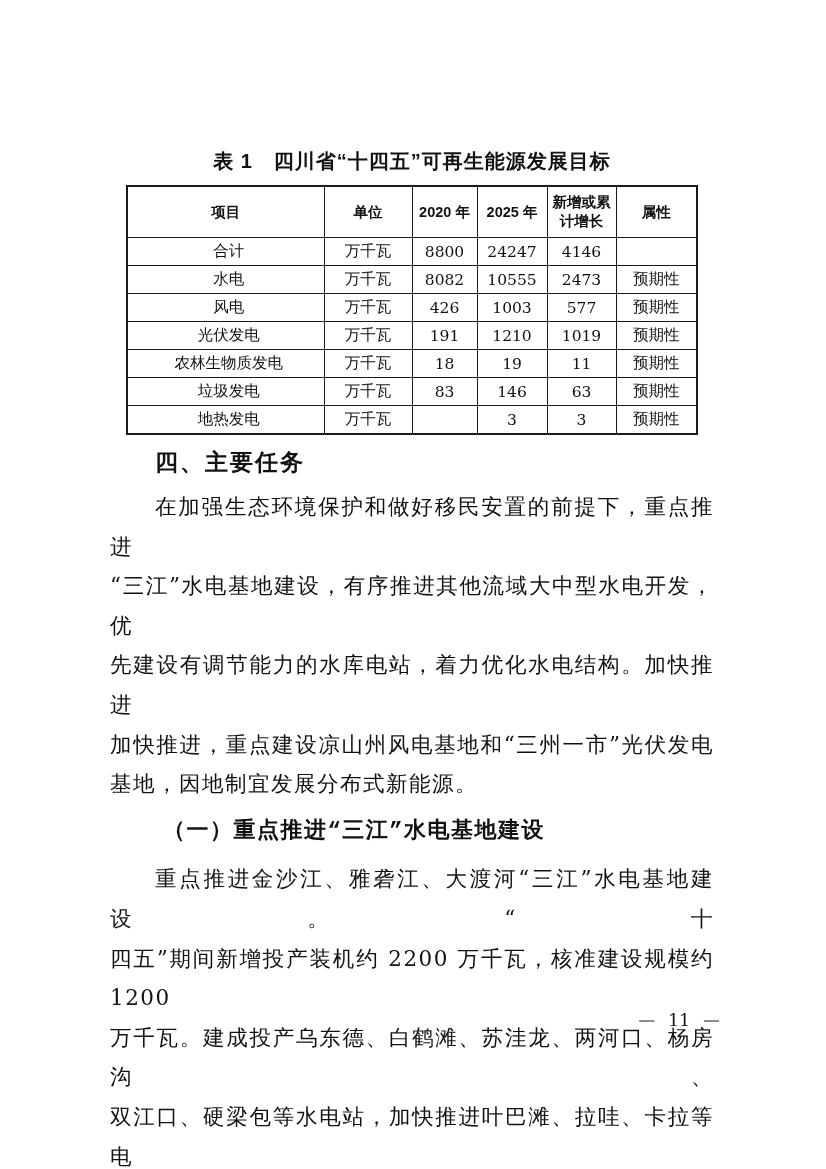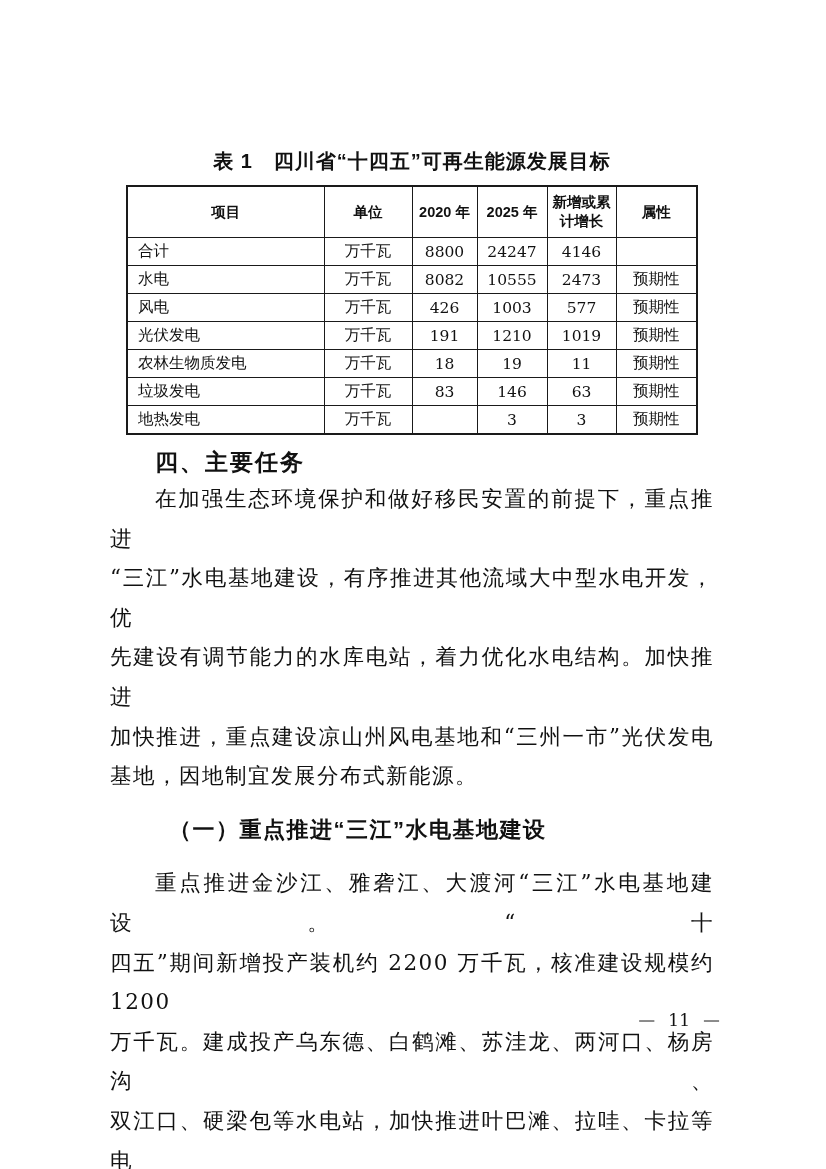--- a/index.html
+++ b/index.html
@@ -57,21 +57,21 @@
     padding: 2px 2px;
   }
   table.goal-table td {
     font-size: 15.5px;
     height: 27px;
     text-align: center;
     padding: 0 4px;
     white-space: nowrap;
   }
   table.goal-table td.cat {
-    text-align: left;
+    text-align: center;
     padding-left: 10px;
   }
   col.c0 { width: 197px; }
   col.c1 { width: 88px; }
   col.c2 { width: 65px; }
   col.c3 { width: 70px; }
   col.c4 { width: 69px; }
   col.c5 { width: 81px; }
   .sec-heading {
     margin: 12px 0 0 0;
@@ -94,29 +94,29 @@
     white-space: normal;
   }
   .line.indent {
     text-indent: 45px;
   }
   .line.para-last {
     text-align: left;
     text-align-last: left;
   }
   .sub-heading {
-    margin: 14px;
-    font-family: Liberation Sans, sans-serif;
+    margin: 8px;
+    font-family: Liberation Mono, monospace;
     font-weight: bold;
     font-size: 22px;
     line-height: 39.6px;
     letter-spacing: 1.5px;
     text-indent: 45px;
   }
-  .para-top-gap { margin-top: 2px; }
+  .para-top-gap { margin-top: 10px; }
   .page-number {
     position: absolute;
     top: 1008px;
     right: 106px;
     font-size: 17px;
     line-height: 24px;
     color: #111111;
     display: flex;
     align-items: center;
     gap: 13px;

